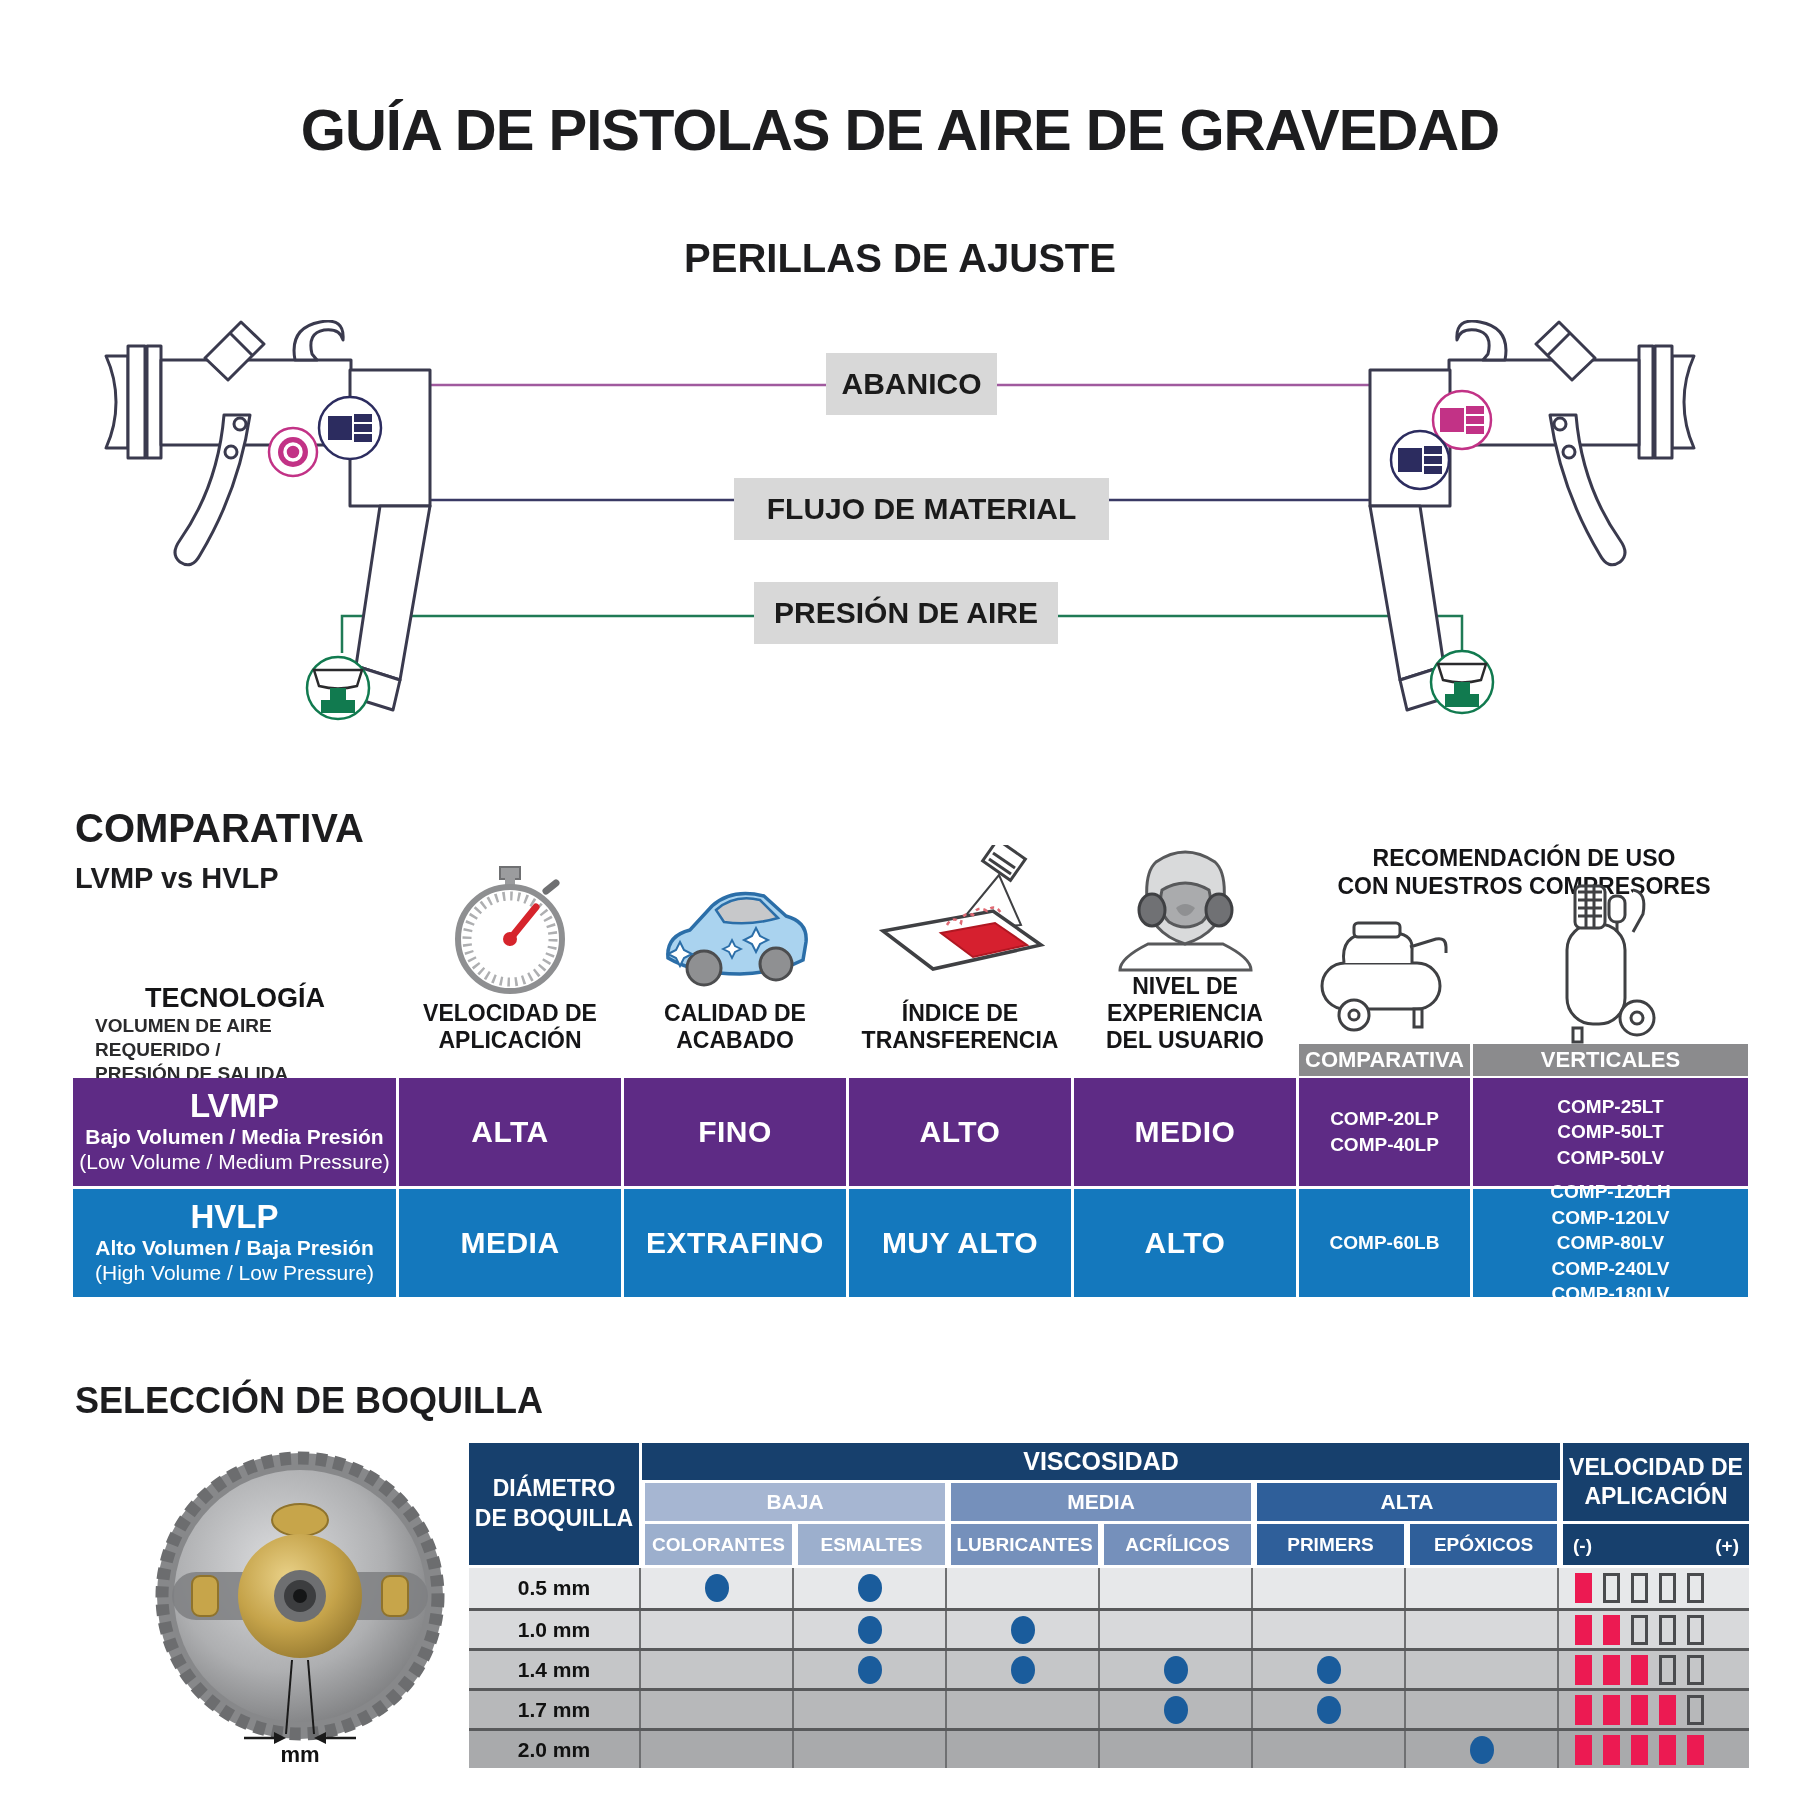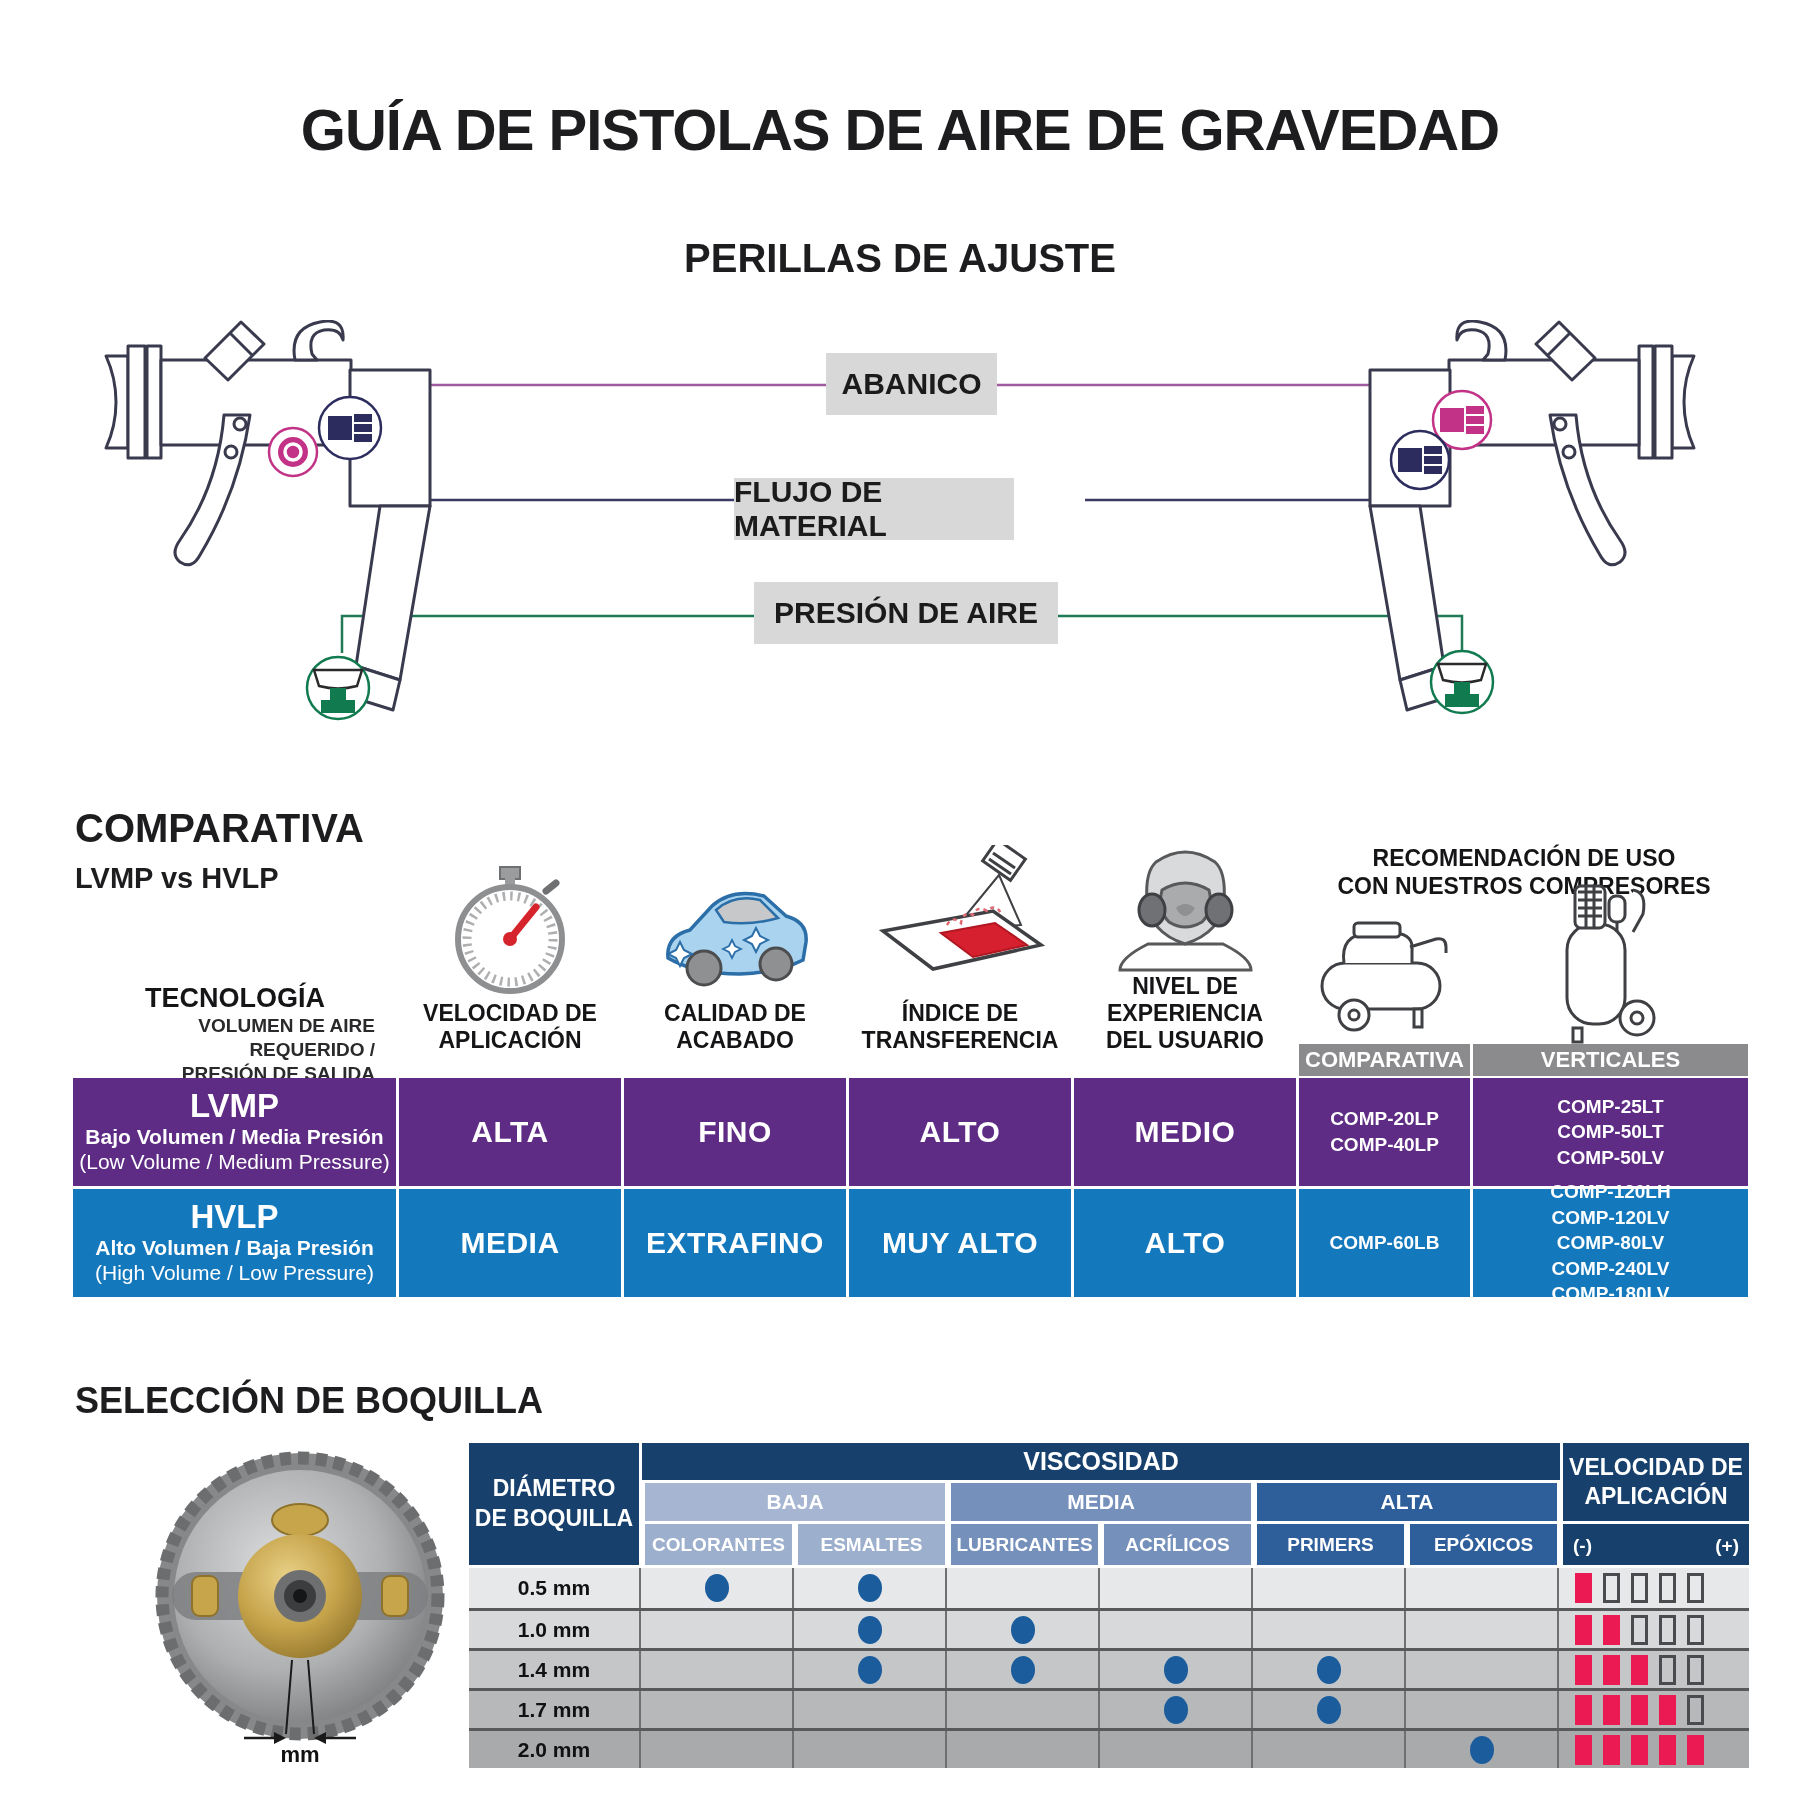--- a/index.html
+++ b/index.html
@@ -14,21 +14,21 @@
   #knobs-subtitle{left:0;top:236px;width:1800px;font-size:40px;font-weight:bold;color:#1d1d1f;text-align:center;}
 
   
   .label-box{background:#d8d8d8;color:#1b1b1b;font-weight:bold;font-size:30px;display:flex;align-items:center;justify-content:center;}
 
   
   #comp-title{left:75px;top:806px;font-size:40px;font-weight:bold;color:#1d1d1f;}
   #comp-subtitle{left:75px;top:862px;font-size:29px;font-weight:bold;color:#1d1d1f;}
   .col-head{font-size:23px;font-weight:bold;color:#151517;line-height:1.18;text-align:center;text-transform:uppercase;}
   #tech-head-title{font-size:27px;font-weight:bold;color:#151517;text-align:center;}
-  #tech-head-sub{font-size:19px;font-weight:bold;color:#2a2a2c;text-align:right;line-height:1.25;}
+  #tech-head-sub{font-size:19px;font-weight:bold;color:#2a2a2c;text-align:left;line-height:1.25;}
   #recomm-title{font-size:23px;font-weight:bold;color:#151517;line-height:1.2;text-align:center;}
   .gray-head{background:#8b8b8d;color:#fff;font-weight:bold;font-size:22px;display:flex;align-items:center;justify-content:center;}
 
   #comp-table{left:73px;top:1078px;width:1675px;height:219px;display:grid;
     grid-template-columns:323px 222px 222px 222px 222px 171px 275px;
     grid-template-rows:108px 108px;gap:3px;background:#fff;}
   .cmp-cell{color:#fff;display:flex;flex-direction:column;align-items:center;justify-content:center;text-align:center;}
   .cmp-big{font-size:30px;font-weight:bold;letter-spacing:.5px;}
   .cmp-tech-name{font-size:33px;font-weight:bold;line-height:1.05;}
   .cmp-tech-sub{font-size:21px;font-weight:bold;line-height:1.2;}
@@ -146,21 +146,21 @@
       <circle cx="180" cy="140" r="29" fill="#fff" stroke="#2c2c5f" stroke-width="2.5"></circle>
       <use href="#knob-ridged-navy" transform="translate(180,140)"></use>
     </g>
     <g>
       <circle cx="222" cy="362" r="31" fill="#fff" stroke="#117a4f" stroke-width="2.5"></circle>
       <use href="#knob-green" transform="translate(222,360)"></use>
     </g>
   </svg>
 
   <div class="abs label-box" style="left:826px;top:353px;width:171px;height:62px">ABANICO</div>
-  <div class="abs label-box" style="left:734px;top:478px;width:280px;height:62px">FLUJO DE MATERIAL</div>
+  <div class="abs label-box" style="left:734px;top:478px;width:375px;height:62px">FLUJO DE MATERIAL</div>
   <div class="abs label-box" style="left:754px;top:582px;width:304px;height:62px">PRESIÓN DE AIRE</div>
 
   <div class="abs" id="comp-title">COMPARATIVA</div>
   <div class="abs" id="comp-subtitle">LVMP vs HVLP</div>
 
   <div class="abs" style="left:95px;top:983px;width:280px">
     <div id="tech-head-title">TECNOLOGÍA</div>
     <div id="tech-head-sub" class="pre">VOLUMEN DE AIRE REQUERIDO /
 PRESIÓN DE SALIDA</div>
   </div>

